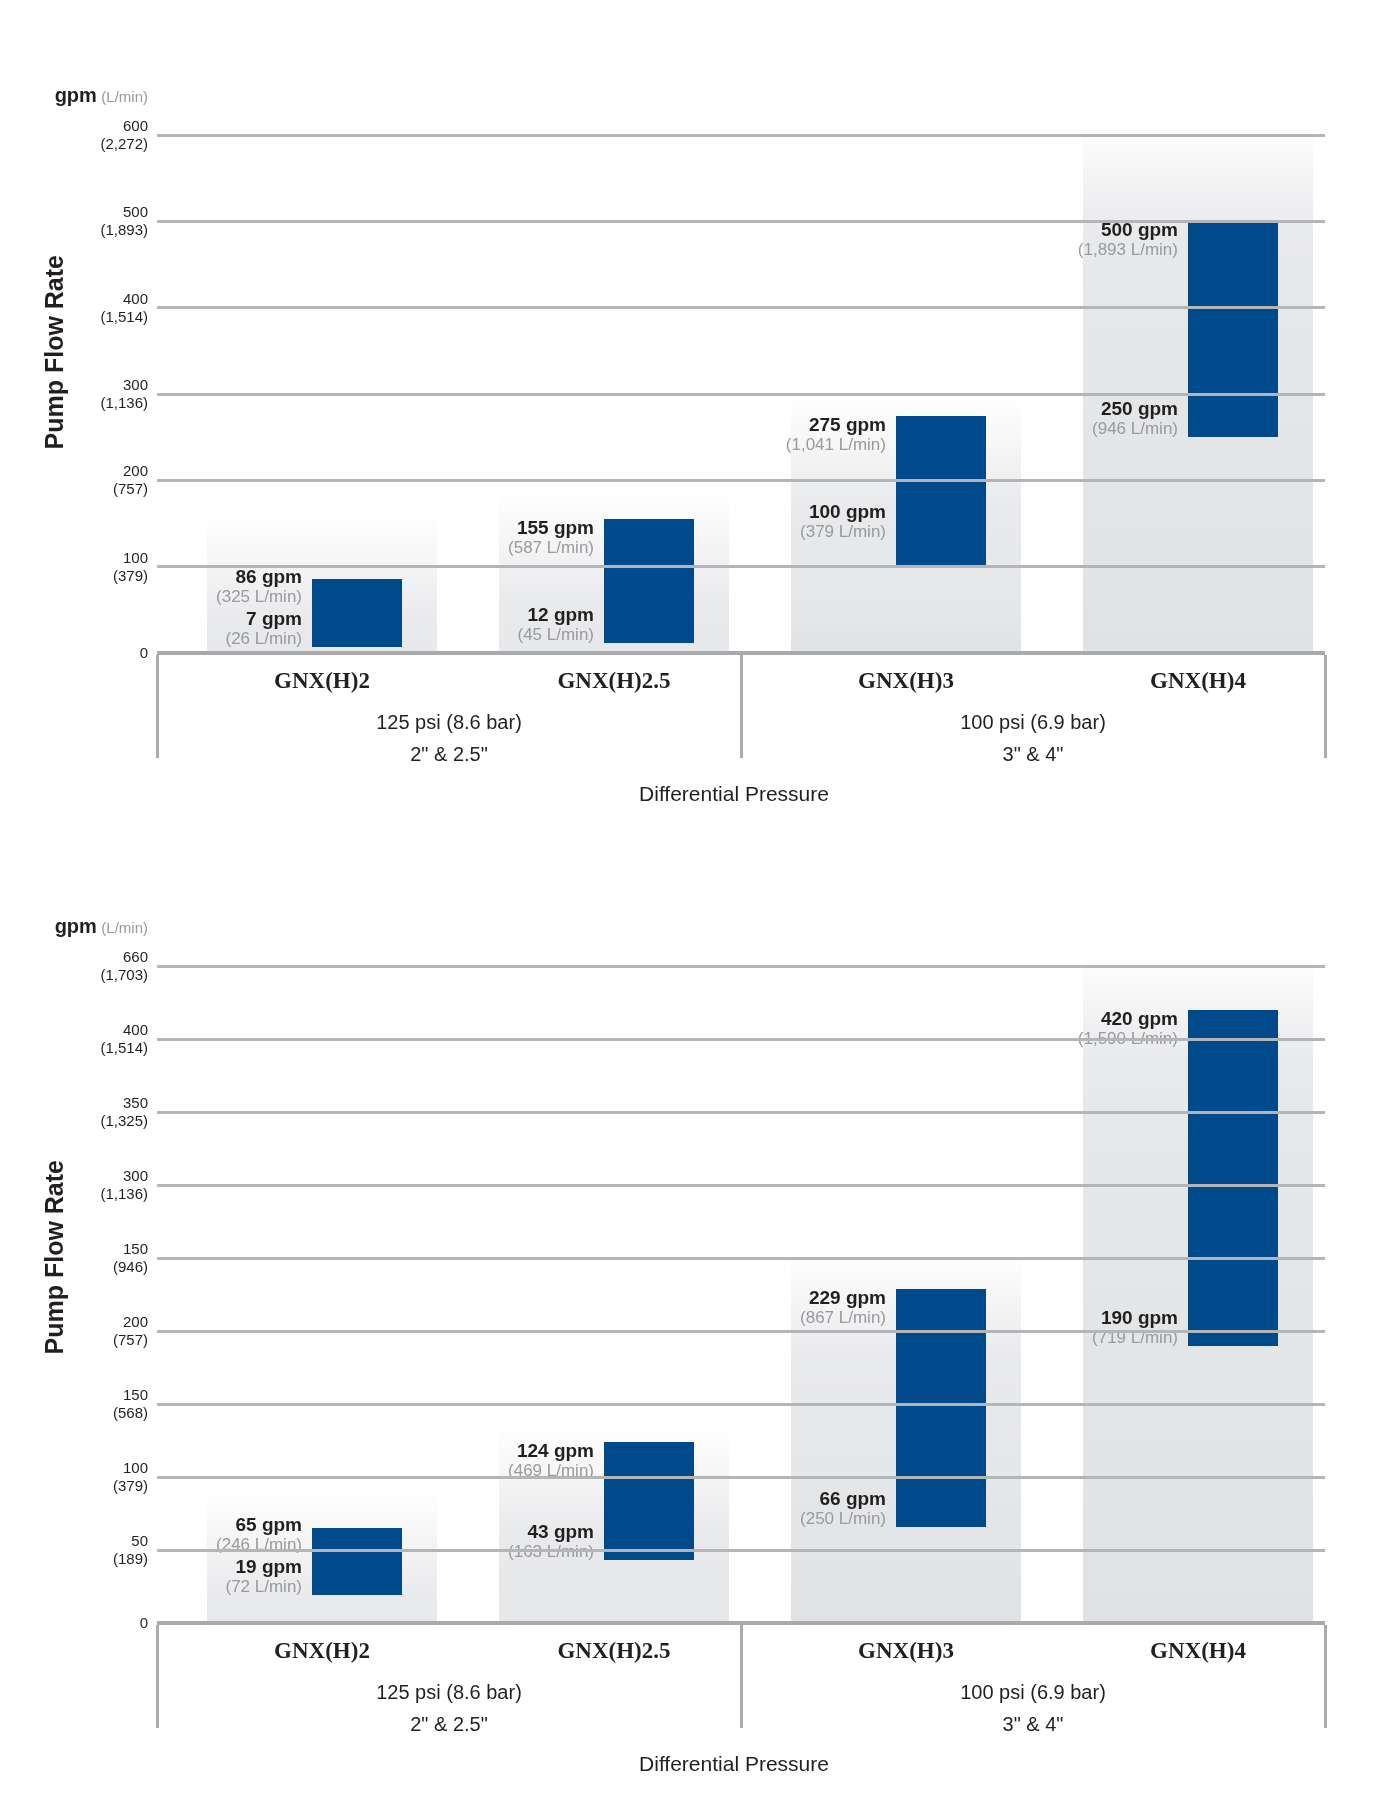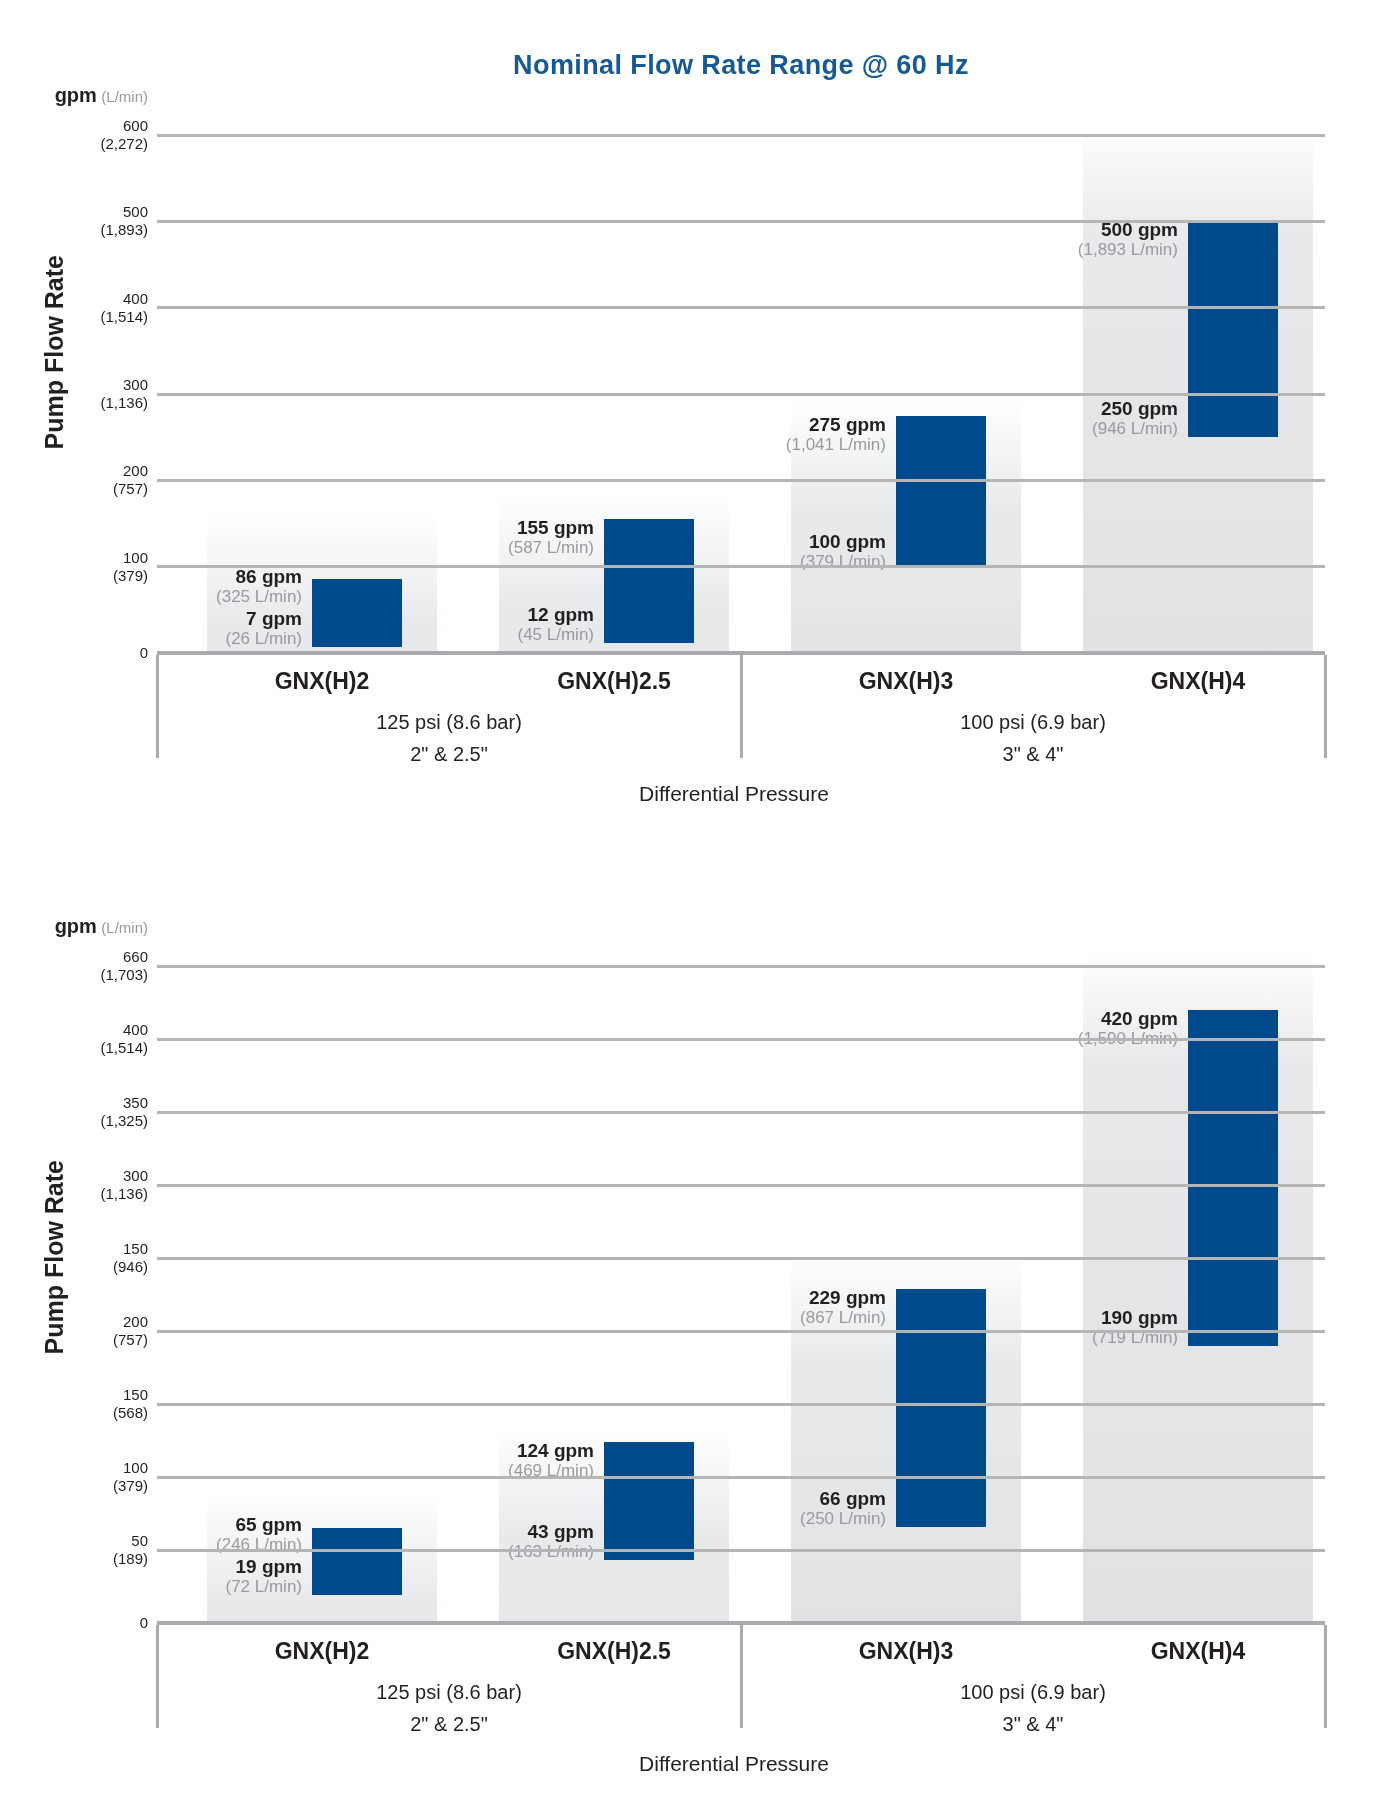--- a/index.html
+++ b/index.html
@@ -36,30 +36,29 @@
   .shade{
     position:absolute;
     background:linear-gradient(to bottom,
       rgba(233,234,236,0) 0px, rgba(230,231,233,.9) 110px,
       #e6e7e9 210px, #e1e2e4 100%);
   }
   .bar{position:absolute;background:var(--bar-blue);}
   .val-label{position:absolute;text-align:right;white-space:nowrap;}
   .val-label .val{display:block;font-size:19px;font-weight:700;line-height:21px;color:var(--ink);}
   .val-label .sub{display:block;font-size:17px;font-weight:400;line-height:19px;color:var(--gray);}
-  .cat-label{position:absolute;text-align:center;font-size:23px;font-weight:700;color:var(--ink);}
+  .cat-label{position:absolute;text-align:center;font-size:23px;font-weight:700;color:var(--ink);font-family:Liberation Serif, serif;}
   .bracket{position:absolute;width:3px;background:var(--axis);}
   .pgroup{position:absolute;text-align:center;font-size:20px;color:var(--ink);white-space:nowrap;}
 </style>
 </head>
 <body>
 
 <div id="canvas">
 
-  <h2 id="title-0" class="chart-title">Nominal Flow Rate Range @ 60 Hz</h2>
   <div id="unit-0" class="unit-header">
     <span class="gpm">gpm</span>
     <span class="lmin">(L/min)</span>
   </div>
   <div id="ylab-0" class="y-axis-title">Pump Flow Rate</div>
   <div id="plot-0">
       <div class="shade" style="left: 207px; width: 230px; top: 510.55px; height: 142.45px;"></div>
       <div class="bar" style="left: 312px; width: 90px; top: 578.753px; height: 68.2033px;"></div>
       <div class="val-label" style="right: 1097px; top: 565.957px;">
         <div class="val">86 gpm</div>
@@ -80,21 +79,21 @@
         <div class="val">12 gpm</div>
         <div class="sub">(45 L/min)</div>
       </div>
       <div class="cat-label" style="left: 468px; width: 292px; top: 668px;">GNX(H)2.5</div>
       <div class="shade" style="left: 791px; width: 230px; top: 398.317px; height: 254.683px;"></div>
       <div class="bar" style="left: 896px; width: 90px; top: 415.583px; height: 151.083px;"></div>
       <div class="val-label" style="right: 513px; top: 413.583px;">
         <div class="val">275 gpm</div>
         <div class="sub">(1,041 L/min)</div>
       </div>
-      <div class="val-label" style="right: 513px; top: 531px;">
+      <div class="val-label" style="right: 513px; top: 501px;">
         <div class="val">100 gpm</div>
         <div class="sub">(379 L/min)</div>
       </div>
       <div class="cat-label" style="left: 760px; width: 292px; top: 668px;">GNX(H)3</div>
       <div class="shade" style="left: 1083px; width: 230px; top: 122.05px; height: 530.95px;"></div>
       <div class="bar" style="left: 1188px; width: 90px; top: 221.333px; height: 215.833px;"></div>
       <div class="val-label" style="right: 221px; top: 219.333px;">
         <div class="val">500 gpm</div>
         <div class="sub">(1,893 L/min)</div>
       </div>

